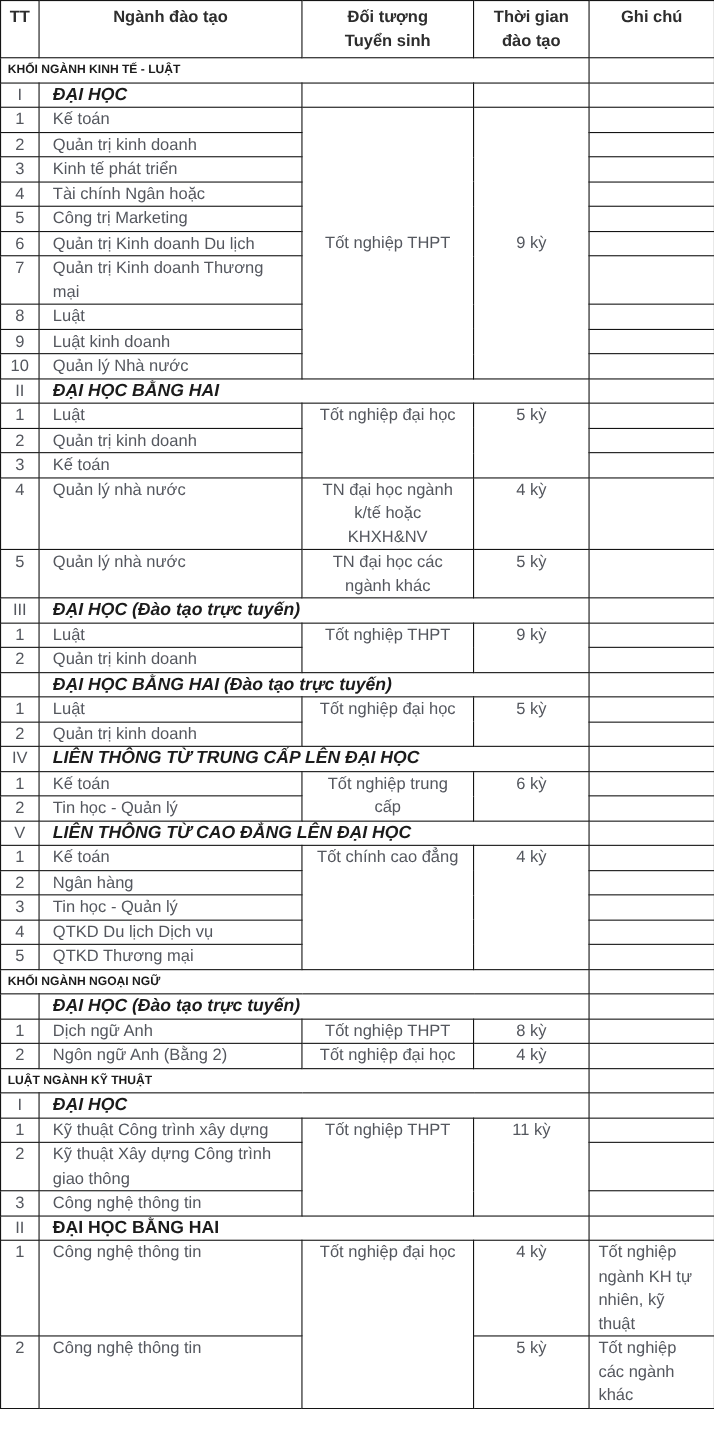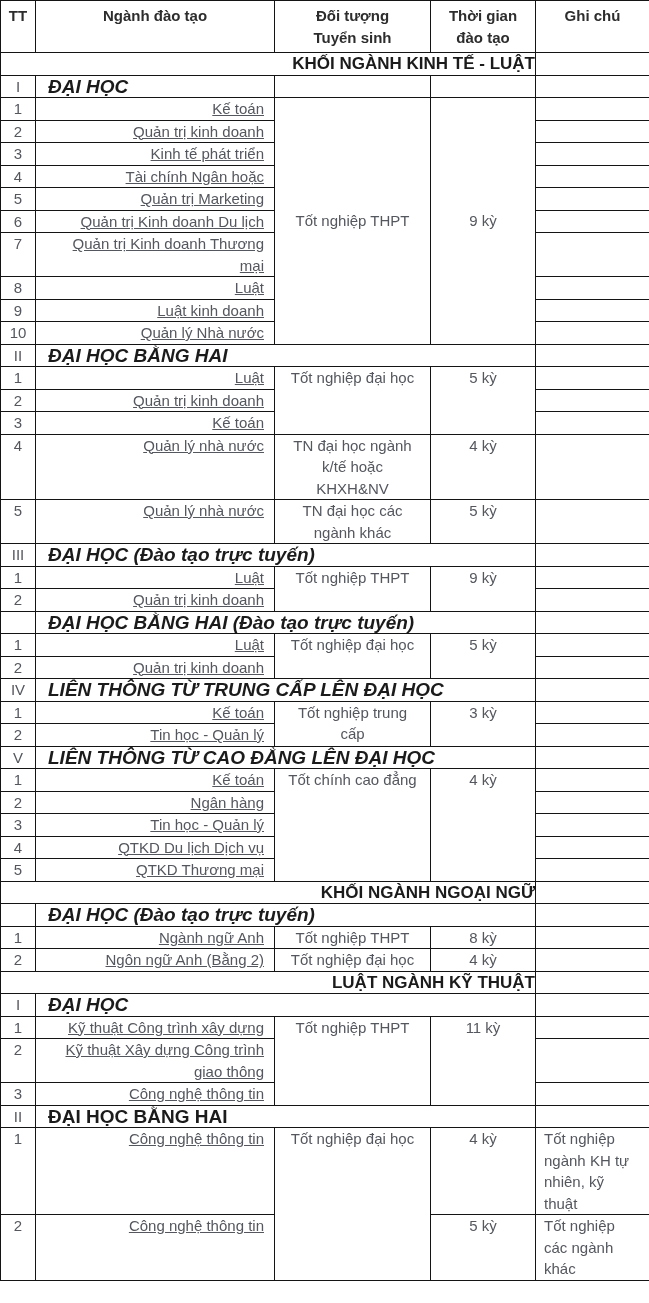--- a/index.html
+++ b/index.html
@@ -23,39 +23,39 @@
   }
   thead th{
     font-weight:bold;
     color:var(--head-text);
     text-align:center;
     white-space:pre-line;
     height:43px;
     padding:4px 2px;
   }
   .c-tt{text-align:center;}
-  .c-name{text-align:right;padding:0 10px 0 12px;text-decoration:underline;}
+  .c-name{text-align:left;padding:0 10px 0 12px;}
   .c-center{text-align:center;}
   .c-obj{padding:0 12px;margin-left:20px;}
   .c-dur{padding:0 4px;}
   .c-note{padding:0 8px;}
   .c-sec{
     font-weight:bold;
     color:var(--sec-text);
     padding-left:6px;
-    font-size:17px;
+    font-size:11px;
     font-style:normal;
-    text-align:right;
+    text-align:left;
   }
   .c-sub{
     font-weight:bold;
     font-style:italic;
     color:var(--sec-text);
     padding-left:12px;
-    font-size:19px;
+    font-size:16px;
     text-align:left;
   }
   .c-plain{font-style:normal;}
   .v-mid{vertical-align:middle;}
 </style>
 </head>
 <body>
 
 <div>
   <table>
@@ -106,21 +106,21 @@
           <td class="c-name">Kinh tế phát triển</td>
           <td class="c-note"></td>
         </tr>
         <tr>
           <td class="c-tt">4</td>
           <td class="c-name">Tài chính Ngân hoặc</td>
           <td class="c-note"></td>
         </tr>
         <tr>
           <td class="c-tt">5</td>
-          <td class="c-name">Quản trị Marketing</td>
+          <td class="c-name">Công trị Marketing</td>
           <td class="c-note"></td>
         </tr>
         <tr>
           <td class="c-tt">6</td>
           <td class="c-name">Quản trị Kinh doanh Du lịch</td>
           <td class="c-note"></td>
         </tr>
         <tr>
           <td class="c-tt">7</td>
           <td class="c-name">Quản trị Kinh doanh Thương mại</td>
@@ -213,21 +213,21 @@
         </tr>
         <tr>
           <td class="c-tt">IV</td>
           <td class="c-sub" colspan="3">LIÊN THÔNG TỪ TRUNG CẤP LÊN ĐẠI HỌC</td>
           <td class="c-note"></td>
         </tr>
         <tr>
           <td class="c-tt">1</td>
           <td class="c-name">Kế toán</td>
           <td class="c-center c-obj" rowspan="2">Tốt nghiệp trung cấp</td>
-          <td class="c-center c-dur" rowspan="2">3 kỳ</td>
+          <td class="c-center c-dur" rowspan="2">6 kỳ</td>
           <td class="c-note"></td>
         </tr>
         <tr>
           <td class="c-tt">2</td>
           <td class="c-name">Tin học - Quản lý</td>
           <td class="c-note"></td>
         </tr>
         <tr>
           <td class="c-tt">V</td>
           <td class="c-sub" colspan="3">LIÊN THÔNG TỪ CAO ĐẲNG LÊN ĐẠI HỌC</td>
@@ -264,21 +264,21 @@
           <td class="c-sec" colspan="4">KHỐI NGÀNH NGOẠI NGỮ</td>
           <td class="c-note"></td>
         </tr>
         <tr>
           <td class="c-tt"></td>
           <td class="c-sub" colspan="3">ĐẠI HỌC (Đào tạo trực tuyến)</td>
           <td class="c-note"></td>
         </tr>
         <tr>
           <td class="c-tt">1</td>
-          <td class="c-name">Ngành ngữ Anh</td>
+          <td class="c-name">Dịch ngữ Anh</td>
           <td class="c-center c-obj">Tốt nghiệp THPT</td>
           <td class="c-center c-dur">8 kỳ</td>
           <td class="c-note"></td>
         </tr>
         <tr>
           <td class="c-tt">2</td>
           <td class="c-name">Ngôn ngữ Anh (Bằng 2)</td>
           <td class="c-center c-obj">Tốt nghiệp đại học</td>
           <td class="c-center c-dur">4 kỳ</td>
           <td class="c-note"></td>

